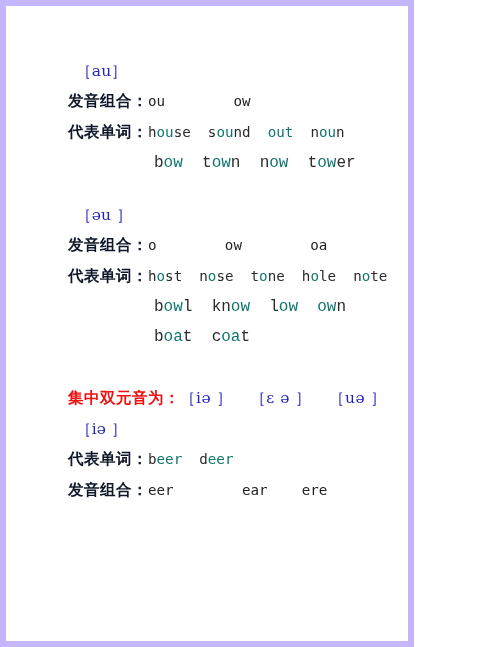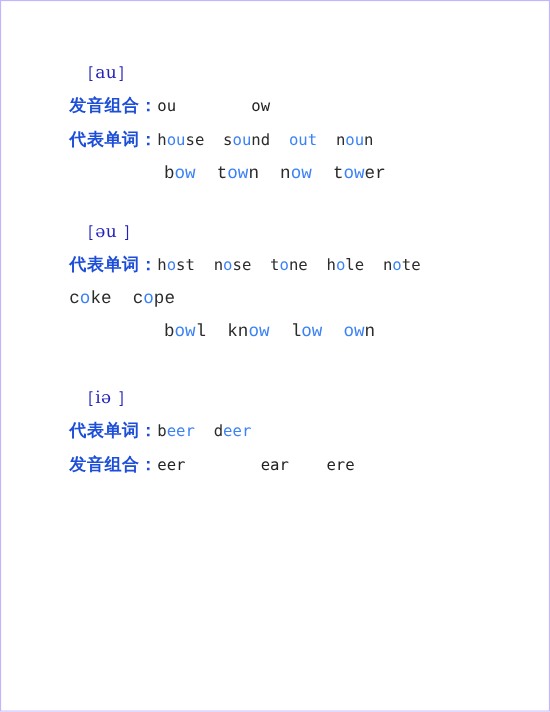--- a/index.html
+++ b/index.html
@@ -10,25 +10,25 @@
   }
   body {
     width: 500px;
     height: 647px;
     font-family: "Liberation Serif", "DejaVu Serif", serif;
     color: #000000;
     overflow: hidden;
   }
   .page {
     position: relative;
-    width: 500px;
+    width: 414px;
     height: 647px;
     box-sizing: border-box;
     background: #ffffff;
-    border: 1px solid #c4b5fd;
+    border: 6px solid #c4b5fd;
     padding: 0;
   }
   .content {
     position: absolute;
     left: 62px;
     top: 50px;
     width: 388px;
   }
 
   
@@ -44,37 +44,37 @@
   .label-line {
     font-size: 16.5px;
     line-height: 30px;
     white-space: pre;
     color: #000;
   }
   .cn-label {
     font-family: Liberation Mono, monospace;
     font-weight: 700;
     font-size: 15.5px;
-    color: #1d4ed8;
+    color: #0f172a;
     letter-spacing: 0.5px;
   }
   .mono-words {
     font-family: "DejaVu Sans Mono", "Liberation Mono", monospace;
     font-size: 14.2px;
     color: #222;
     letter-spacing: 0px;
   }
   .cont-line {
     font-family: Liberation Mono, monospace;
     font-size: 16px;
     line-height: 30px;
     white-space: pre;
     color: #222;
   }
-  .hl { color: #3b82f6; }
+  .hl { color: #0f766e; }
   .blk { color: #2b2b2b; }
 
   .gap-sm { height: 22px; }
   .gap-md { height: 30px; }
 
   .center-head {
     color: #ee1111;
     font-family: "DejaVu Sans", "Liberation Sans", sans-serif;
     font-weight: 700;
     font-size: 15.5px;
@@ -106,31 +106,33 @@
       <div class="label-line"><span class="cn-label">代表单词：</span><span class="mono-words"><span><span class="blk">h</span><span class="hl">ou</span><span class="blk">se</span></span><span>&nbsp;&nbsp;</span><span><span class="blk">s</span><span class="hl">ou</span><span class="blk">nd</span></span><span>&nbsp;&nbsp;</span><span><span class="hl">out</span></span><span>&nbsp;&nbsp;</span><span><span class="blk">n</span><span class="hl">ou</span><span class="blk">n</span></span></span></div>
 
       <div class="cont-line"><span class="indent-1"></span><span><span><span class="blk">b</span><span class="hl">ow</span></span><span>&nbsp;&nbsp;</span><span><span class="blk">t</span><span class="hl">ow</span><span class="blk">n</span></span><span>&nbsp;&nbsp;</span><span><span class="blk">n</span><span class="hl">ow</span></span><span>&nbsp;&nbsp;</span><span><span class="blk">t</span><span class="hl">ow</span><span class="blk">er</span></span></span></div>
     </div>
 
     <div class="gap-sm"></div>
 
     <div>
       <div class="ipa-head">［əu ］</div>
 
+      <div class="label-line"><span class="cn-label">发音组合：</span><span class="mono-words">o        ow        oa</span></div>
 
       <div class="label-line"><span class="cn-label">代表单词：</span><span class="mono-words"><span><span class="blk">h</span><span class="hl">o</span><span class="blk">st</span></span><span>&nbsp;&nbsp;</span><span><span class="blk">n</span><span class="hl">o</span><span class="blk">se</span></span><span>&nbsp;&nbsp;</span><span><span class="blk">t</span><span class="hl">o</span><span class="blk">ne</span></span><span>&nbsp;&nbsp;</span><span><span class="blk">h</span><span class="hl">o</span><span class="blk">le</span></span><span>&nbsp;&nbsp;</span><span><span class="blk">n</span><span class="hl">o</span><span class="blk">te</span></span></span></div>
 
-      <div class="cont-line"><span class="indent-3"></span><span><span><span class="blk">c</span><span class="hl">o</span><span class="blk">ke</span></span><span>&nbsp;&nbsp;</span><span><span class="blk">c</span><span class="hl">o</span><span class="blk">pe</span></span></span></div>
 
       <div class="cont-line"><span class="indent-1"></span><span><span><span class="blk">b</span><span class="hl">ow</span><span class="blk">l</span></span><span>&nbsp;&nbsp;</span><span><span class="blk">kn</span><span class="hl">ow</span></span><span>&nbsp;&nbsp;</span><span><span class="blk">l</span><span class="hl">ow</span></span><span>&nbsp;&nbsp;</span><span><span class="hl">ow</span><span class="blk">n</span></span></span></div>
 
+      <div class="cont-line"><span class="indent-1"></span><span><span><span class="blk">b</span><span class="hl">oa</span><span class="blk">t</span></span><span>&nbsp;&nbsp;</span><span><span class="blk">c</span><span class="hl">oa</span><span class="blk">t</span></span></span></div>
     </div>
 
     <div class="gap-md"></div>
 
+    <div class="center-head"><span>集中双元音为：</span><span class="sym">［iə ］</span><span>   </span><span class="sym">［ɛ ə ］</span><span>   </span><span class="sym">［uə ］</span></div>
 
     <div>
       <div class="ipa-head">［iə ］</div>
 
       <div class="label-line"><span class="cn-label">代表单词：</span><span class="mono-words"><span><span class="blk">b</span><span class="hl">eer</span></span><span>&nbsp;&nbsp;</span><span><span class="blk">d</span><span class="hl">eer</span></span></span></div>
 
       <div class="label-line"><span class="cn-label">发音组合：</span><span class="mono-words">eer        ear    ere</span></div>
 
     </div>
 

